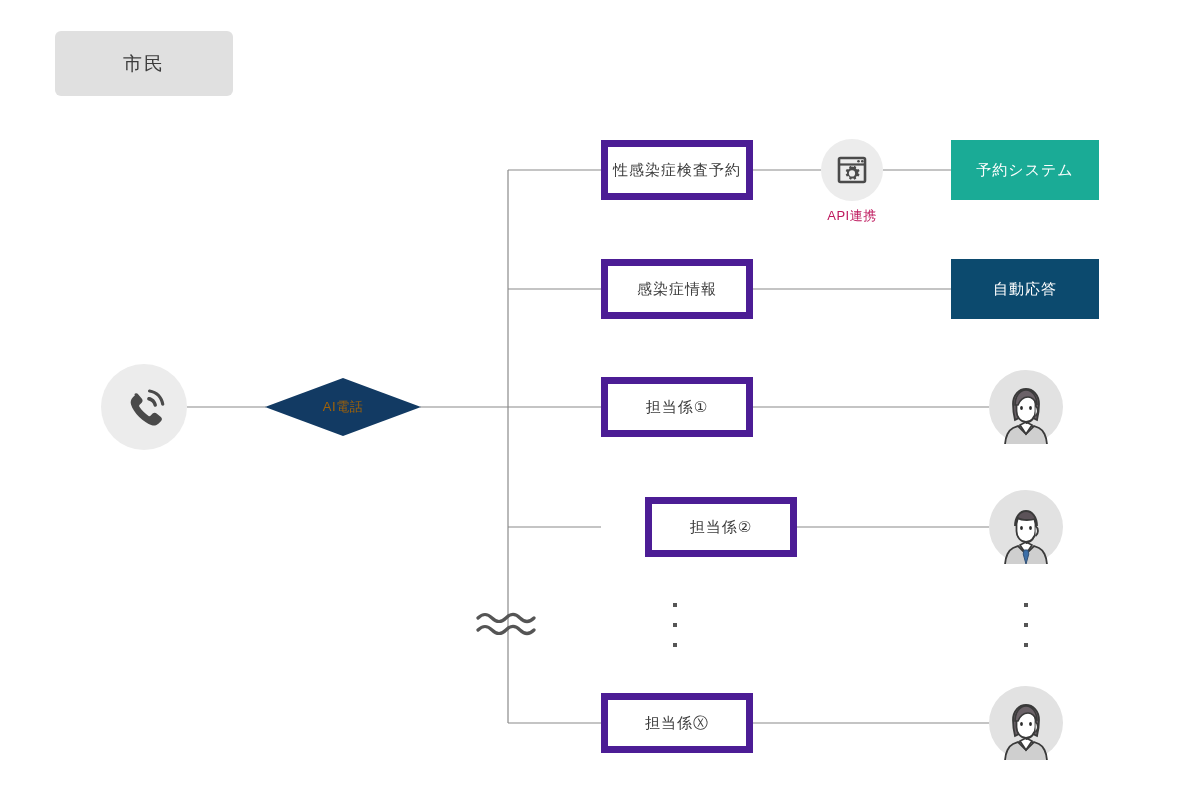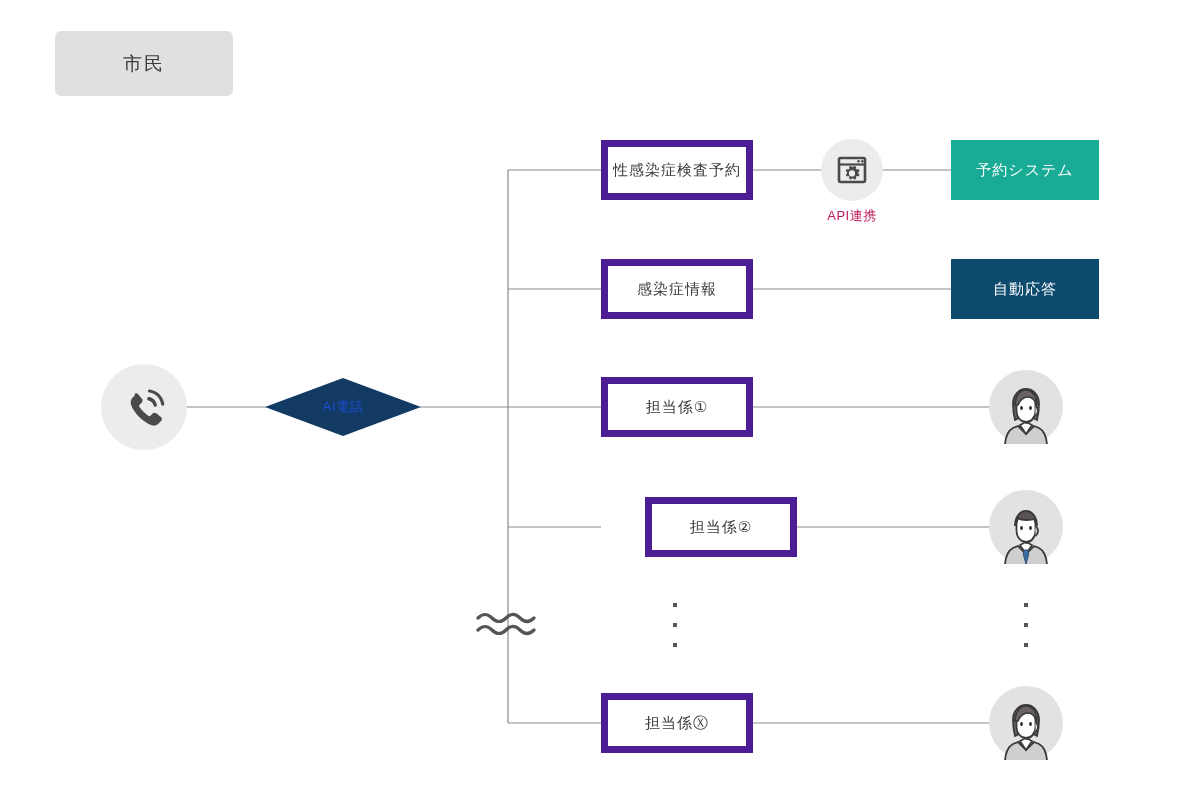--- a/index.html
+++ b/index.html
@@ -87,21 +87,21 @@
     inset: 0;
     background: #123a63;
     clip-path: polygon(50% 0%, 100% 50%, 50% 100%, 0% 50%);
   }
   .diamond-label {
     position: absolute;
     inset: 0;
     display: flex;
     align-items: center;
     justify-content: center;
-    color: #1d4ed8;
+    color: #a16207;
     font-size: 13px;
     letter-spacing: 0.5px;
   }
 
   
   .chip {
     position: absolute;
     border-radius: 50%;
     background: #ececec;
     display: flex;

